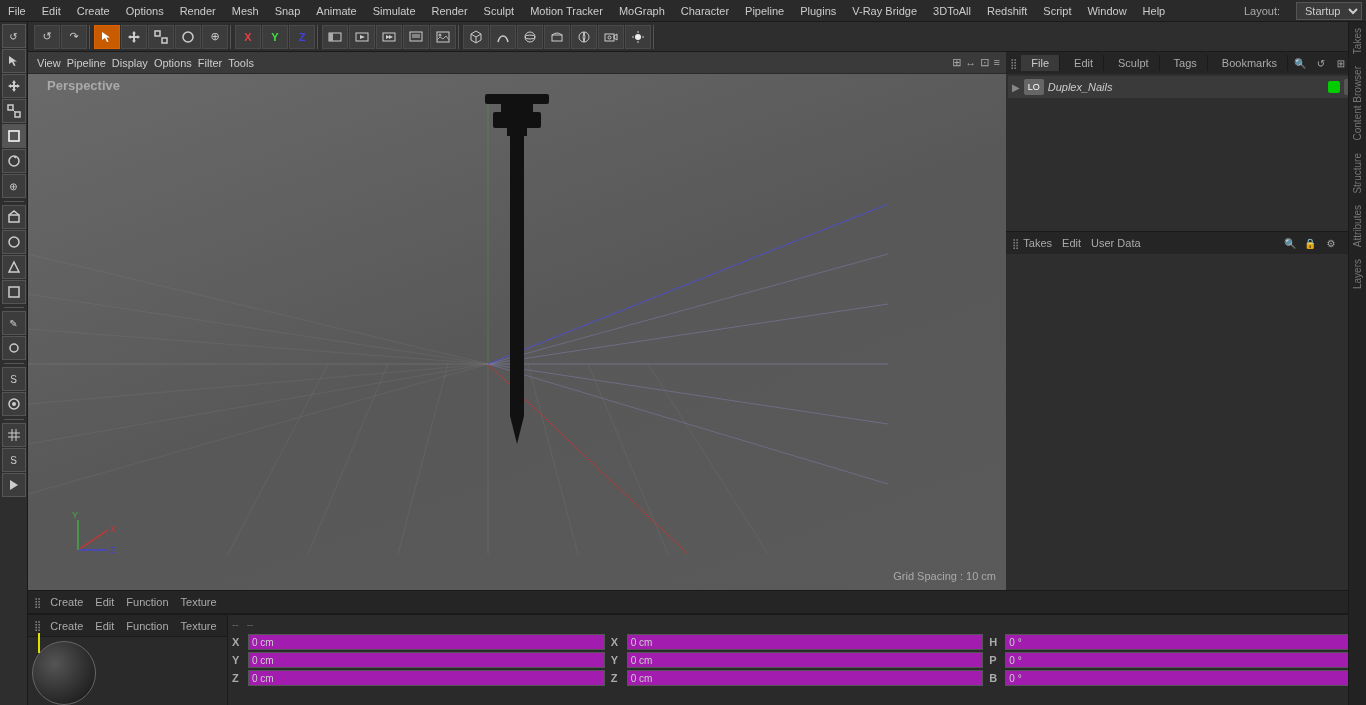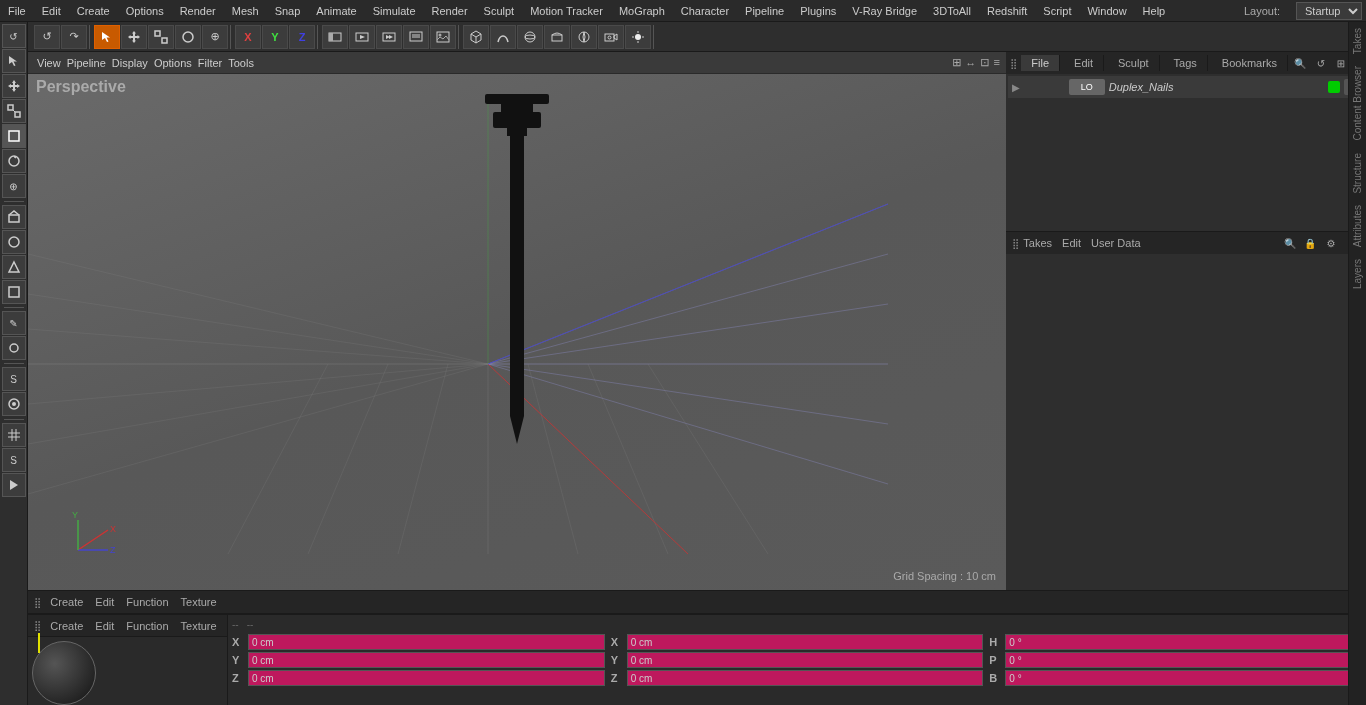--- a/index.html
+++ b/index.html
@@ -70,21 +70,21 @@
     .vp-menu { color: #ccc; font-size: 11px; cursor: pointer; padding: 1px 3px; }
     .vp-icons { margin-left: auto; display: flex; gap: 4px; }
 
     #viewport-canvas {
       width: 100%; height: calc(100% - 22px); position: relative; overflow: hidden;
       background: linear-gradient(160deg, #6a6a6a 0%, #585858 50%, #5a5a5a 100%);
     }
 
     
     #perspective-label {
-      position: absolute; top: 4px; left: 8px; color: #aaa; font-size: 16px; font-weight: bold;
+      position: absolute; top: 4px; left: 19px; color: #aaa; font-size: 13px; font-weight: bold;
     }
 
     
     #axis-indicator {
       position: absolute; bottom: 30px; left: 30px;
     }
 
     
     #grid-spacing {
       position: absolute; bottom: 8px; right: 10px; color: #aaa; font-size: 11px; margin-top: 48px;
@@ -96,21 +96,21 @@
     .rpanel-tab.active { background: #3a3a3a; color: #ccc; }
 
     
     #objects-panel {
       flex: 1; background: #2e2e2e; padding: 2px;
     }
     .obj-row {
       display: flex; align-items: center; gap: 4px; padding: 3px 4px;
       background: #3a3a3a; margin-bottom: 1px; cursor: pointer;
     }
-    .obj-icon { width: 36px; height: 16px; background: #888; border-radius: 2px; display: flex; align-items: center; justify-content: center; font-size: 9px; margin-left: 45px; }
+    .obj-icon { width: 20px; height: 16px; background: #888; border-radius: 2px; display: flex; align-items: center; justify-content: center; font-size: 9px; }
     .obj-name { flex: 1; font-size: 11px; color: #ccc; font-style: italic; }
     .obj-color-dot { width: 12px; height: 12px; border-radius: 2px; }
     .obj-vis-btn { width: 16px; height: 16px; background: #555; border-radius: 2px; display: flex; align-items: center; justify-content: center; font-size: 9px; color: #aaa; }
 
     
     #timeline-area {
       height: 115px; background: #2a2a2a; border-top: 1px solid #1a1a1a;
     }
     #timeline-header {
       height: 22px; background: #252525; display: flex; align-items: center; gap: 6px; padding: 0 6px;
@@ -165,21 +165,21 @@
       height: 90px; background: #2a2a2a; border-top: 1px solid #1a1a1a; padding: 4px;
     }
     #coords-header {
       display: flex; align-items: center; gap: 8px; margin-bottom: 4px;
     }
     .coord-row {
       display: flex; align-items: center; gap: 4px; margin-bottom: 2px;
     }
     .coord-label { width: 12px; color: #aaa; font-size: 11px; font-weight: bold; }
     .coord-input {
-      flex: 1; height: 16px; background: #be185d; border: 1px solid #555; color: #ccc;
+      flex: 1; height: 16px; background: #a21caf; border: 1px solid #555; color: #ccc;
       font-size: 10px; padding: 0 3px;
     }
 
     
     #status-bar {
       height: 22px; background: #252525; border-top: 1px solid #1a1a1a;
       display: flex; align-items: center; gap: 6px; padding: 0 6px;
     }
     .status-icon { width: 16px; height: 16px; background: #555; border-radius: 2px; display: flex; align-items: center; justify-content: center; font-size: 9px; }
     .status-text { font-size: 11px; color: #aaa; flex: 1; }

